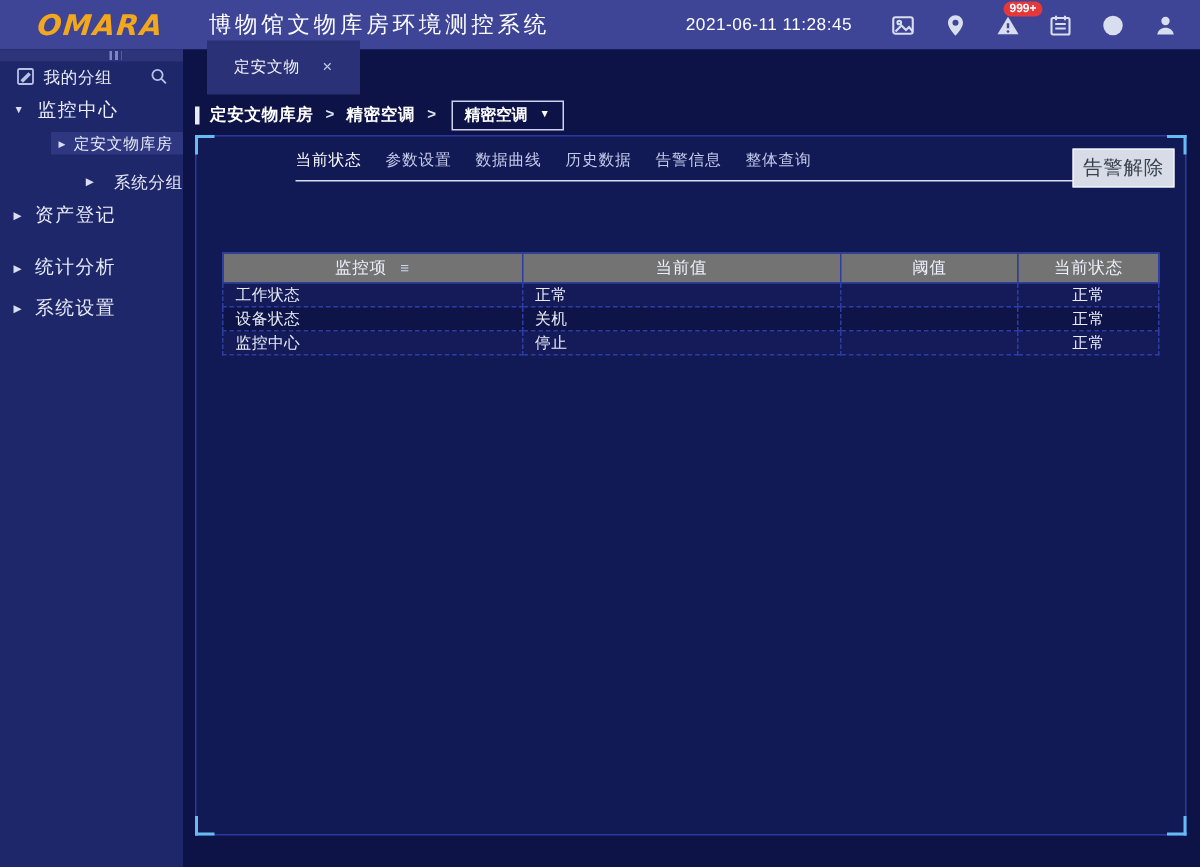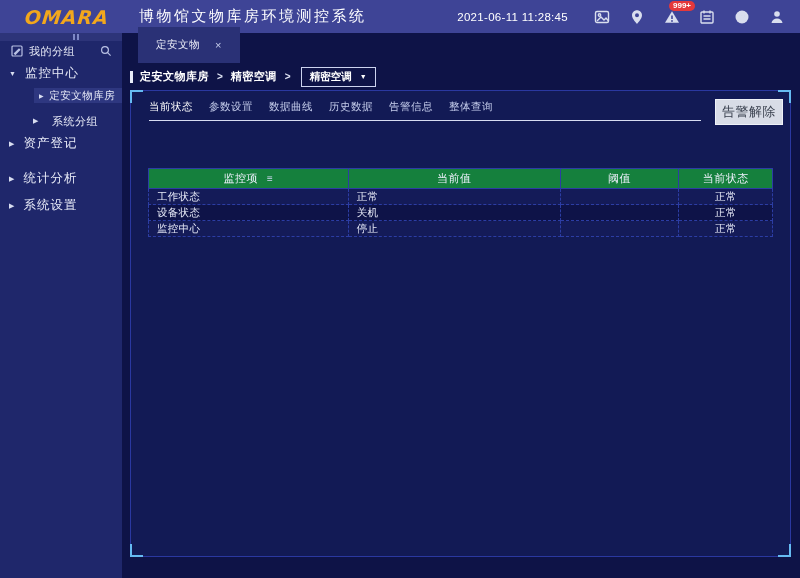--- a/index.html
+++ b/index.html
@@ -32,21 +32,21 @@
   .caret { font-size:7px; color:#d8ddf0; flex:none; }
   .item-top { height:24px; padding-left:9px; font-size:12.5px; letter-spacing:1px; }
   .item-top .caret { margin-right:8px; }
   .item-mygroups { height:20px; padding-left:11px; font-size:11px; letter-spacing:.5px; }
   .gicon { width:12px; height:12px; margin-right:6px; }
   .gicon svg, .sicon svg { width:12px; height:12px; fill:none; stroke:#b9c1e4; stroke-width:1.2; }
   .sicon { margin-left:auto; margin-right:10px; width:12px; height:12px; cursor:pointer; }
   .item-selected { margin:3px 0 0 34px; height:15px; background:#2e3780; font-size:10.5px;
                    padding-left:5px; letter-spacing:.5px; }
   .item-selected .caret { font-size:6px; margin-right:5px; }
-  .item-sysgroup { margin-top:9px; height:18px; padding-left:33px; font-size:11px; letter-spacing:.5px; }
+  .item-sysgroup { margin-top:9px; height:18px; padding-left:33px; font-size:11px; letter-spacing:.5px;justify-content:flex-end; }
   .item-sysgroup .caret { margin-right:13px; }
   .item-root { height:27px; padding-left:9px; font-size:12.5px; letter-spacing:1px; }
   .item-root .caret { margin-right:8px; }
   .group-stats { margin-top:8px; }
 
   
   main { flex:1; position:relative; background:#0e1347; min-width:0; }
   .tabstrip { height:30px; display:flex; align-items:flex-end; }
   .page-tab { margin-left:16px; height:36px; background:#2a3176; display:flex; align-items:center;
               padding:0 18px; font-size:10.5px; color:#f0f2fb; cursor:pointer; letter-spacing:.5px; }
@@ -55,41 +55,41 @@
   .breadcrumb { height:27px; display:flex; align-items:center; margin-left:8px; font-size:11px; font-weight:bold; }
   .crumb-accent { width:3px; height:12px; background:#e8ecf8; margin-right:7px; }
   .crumb { letter-spacing:.5px; cursor:pointer; }
   .sep { margin:0 8px; font-size:10px; color:#dfe4f4; }
   .bc-dropdown { border:1px solid #ccd3ef; padding:2px 8px; margin-left:2px; display:flex;
                  align-items:center; gap:8px; font-size:10.5px; cursor:pointer; }
   .bc-dropdown .dd-caret { font-size:7px; }
 
   
   .panel { position:absolute; left:8px; right:9px; top:57px; bottom:21px;
-           background:#121a55; border:1px solid #2a38a0; }
+           background:#121a55; border:1px solid #2a38a0;padding-left:48px; }
   .corner { position:absolute; width:13px; height:13px; border:0 solid #66bbf2; }
   .c-tl { top:-1px; left:-1px; border-top-width:2px; border-left-width:2px; }
   .c-tr { top:-1px; right:-1px; border-top-width:2px; border-right-width:2px; }
   .c-bl { bottom:-1px; left:-1px; border-bottom-width:2px; border-left-width:2px; }
   .c-br { bottom:-1px; right:-1px; border-bottom-width:2px; border-right-width:2px; }
 
   .panel-tabs { display:flex; margin:9px 0 0 18px; width:552px; gap:16px;
                 border-bottom:1px solid #d7ddf2; padding-bottom:6px;
                 font-size:10.5px; color:#c3cbea; }
   .panel-tabs .ptab { cursor:pointer; letter-spacing:.5px; }
   .panel-tabs .active { color:#fff; }
 
   .alarm-clear { position:absolute; top:8px; right:7px; background:#d8dce6; border:1px solid #eef1f7;
                  color:#39404e; font-size:13px; padding:3px 6px; cursor:pointer;
                  font-family:"Liberation Sans",sans-serif; letter-spacing:.5px; }
 
   table { position:absolute; top:77px; left:17px; width:calc(100% - 34px);
           border-collapse:collapse; table-layout:fixed; font-size:10.5px; }
   col.w1 { width:32%; } col.w2 { width:34%; } col.w3 { width:19%; } col.w4 { width:15%; }
-  thead th { background:#15803d; height:20px; font-weight:normal; color:#edf0fb; font-size:11px;
+  thead th { background:#737373; height:20px; font-weight:normal; color:#edf0fb; font-size:11px;
              border:1px solid #2c3da4; letter-spacing:.5px; }
   .list-icon { margin-left:9px; font-size:10px; color:#cfd6f2; cursor:pointer; }
   tbody td { height:16px; border:1px dashed #2c3da4; color:#e8ebf8; letter-spacing:.3px; }
   tbody tr:nth-child(odd)  { background:#141b58; }
   tbody tr:nth-child(even) { background:#0e1348; }
   td.c-item, td.c-value { padding-left:8px;margin-left:21px; }
   td.c-status { text-align:center; }
 </style>
 </head>
 <body>

